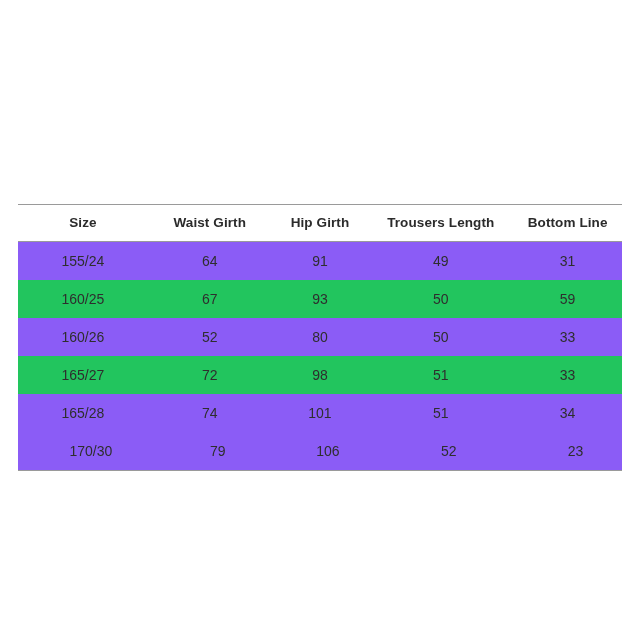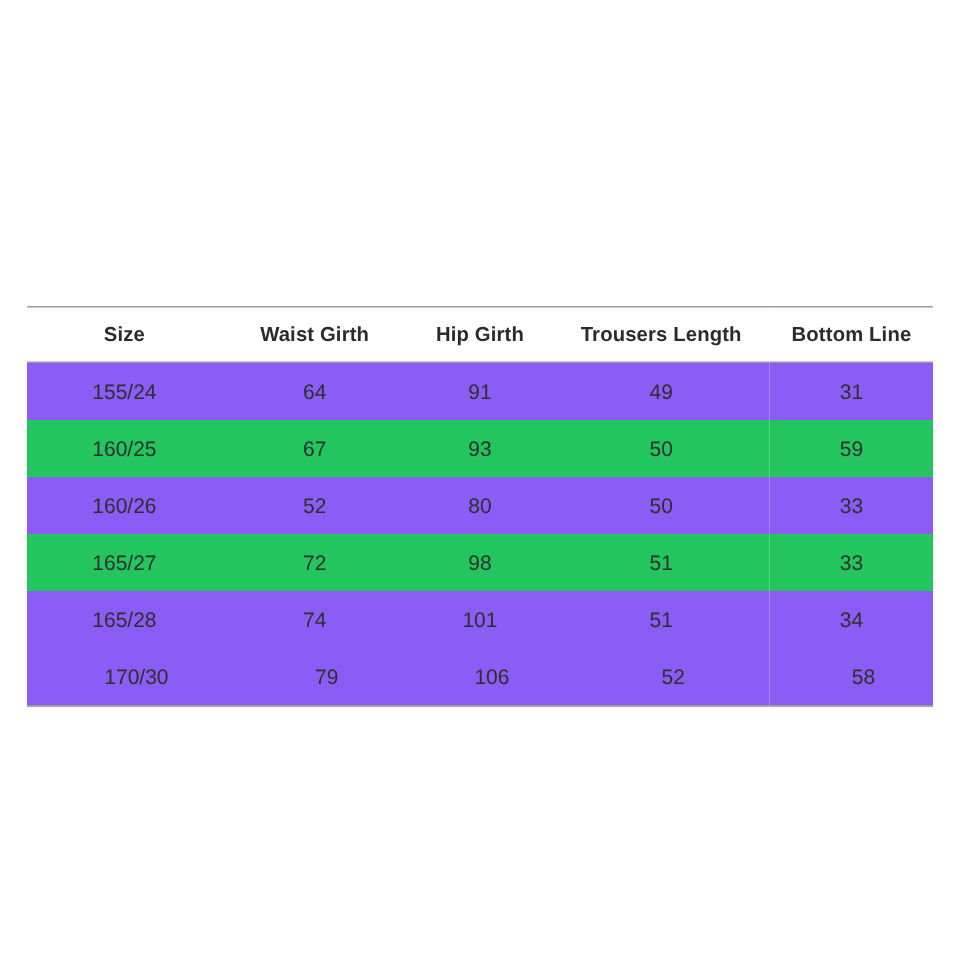--- a/index.html
+++ b/index.html
@@ -122,18 +122,18 @@
           <td>74</td>
           <td>101</td>
           <td>51</td>
           <td>34</td>
         </tr>
         <tr class="odd">
           <td>170/30</td>
           <td>79</td>
           <td>106</td>
           <td>52</td>
-          <td>58</td>
+          <td>23</td>
         </tr>
       </tbody>
     </table>
   </div>
 </div>
 
 </body></html>

